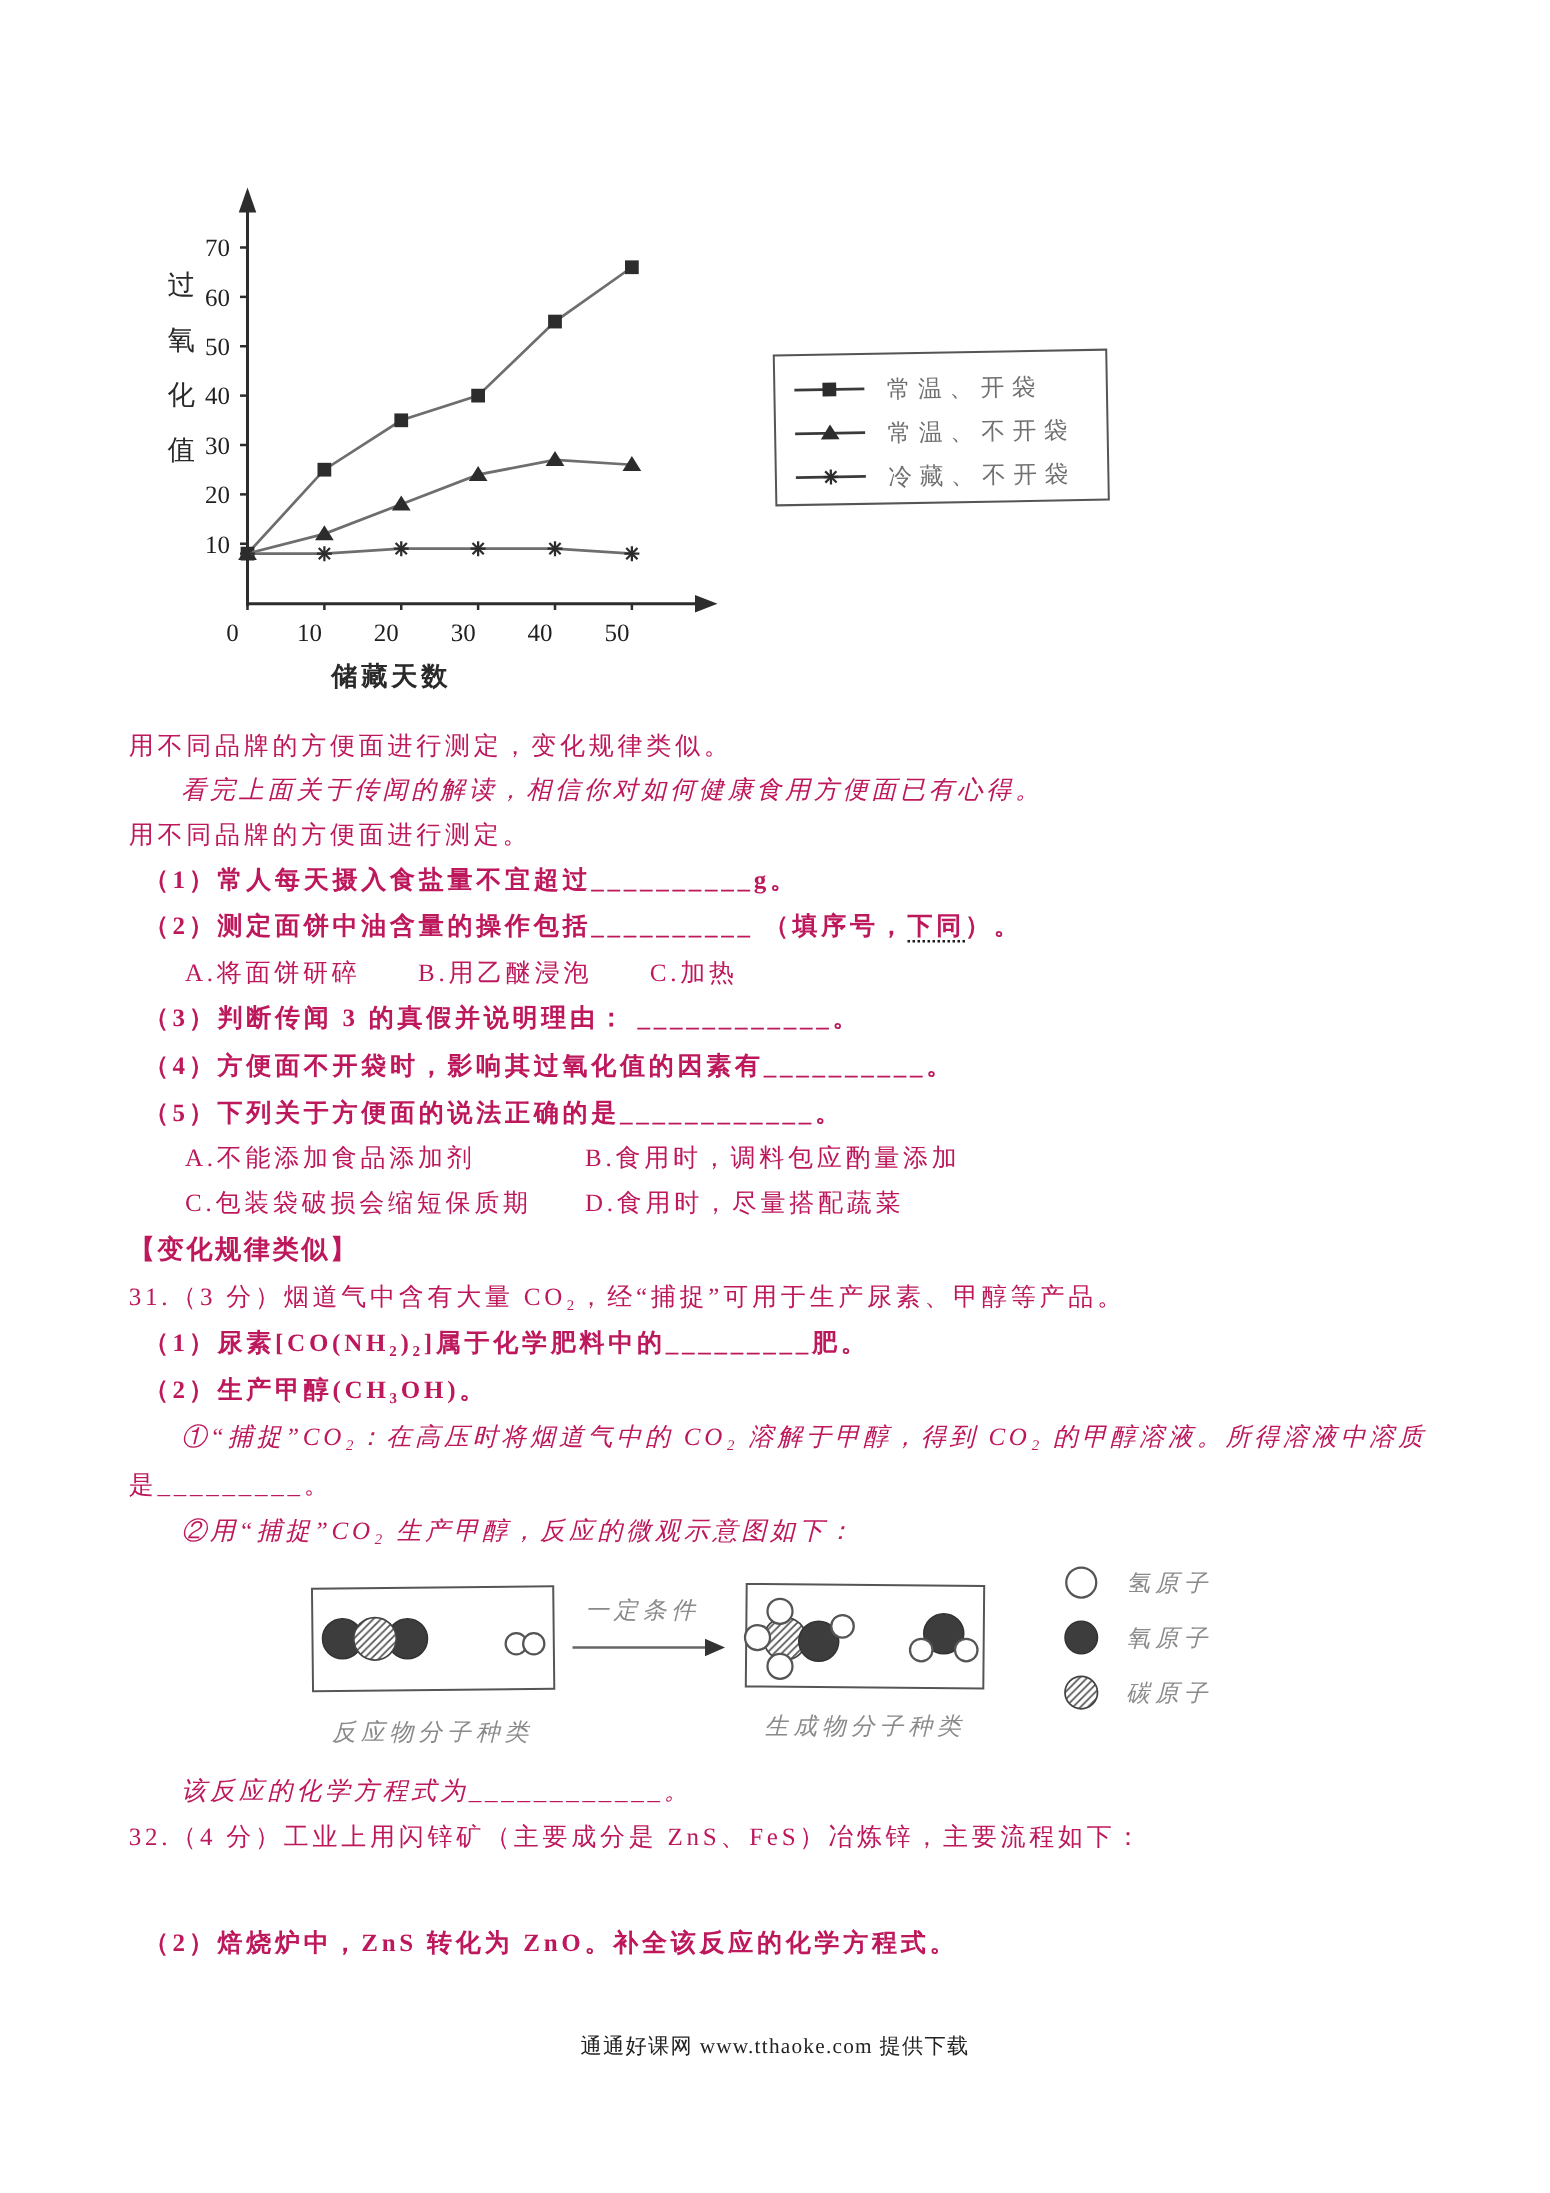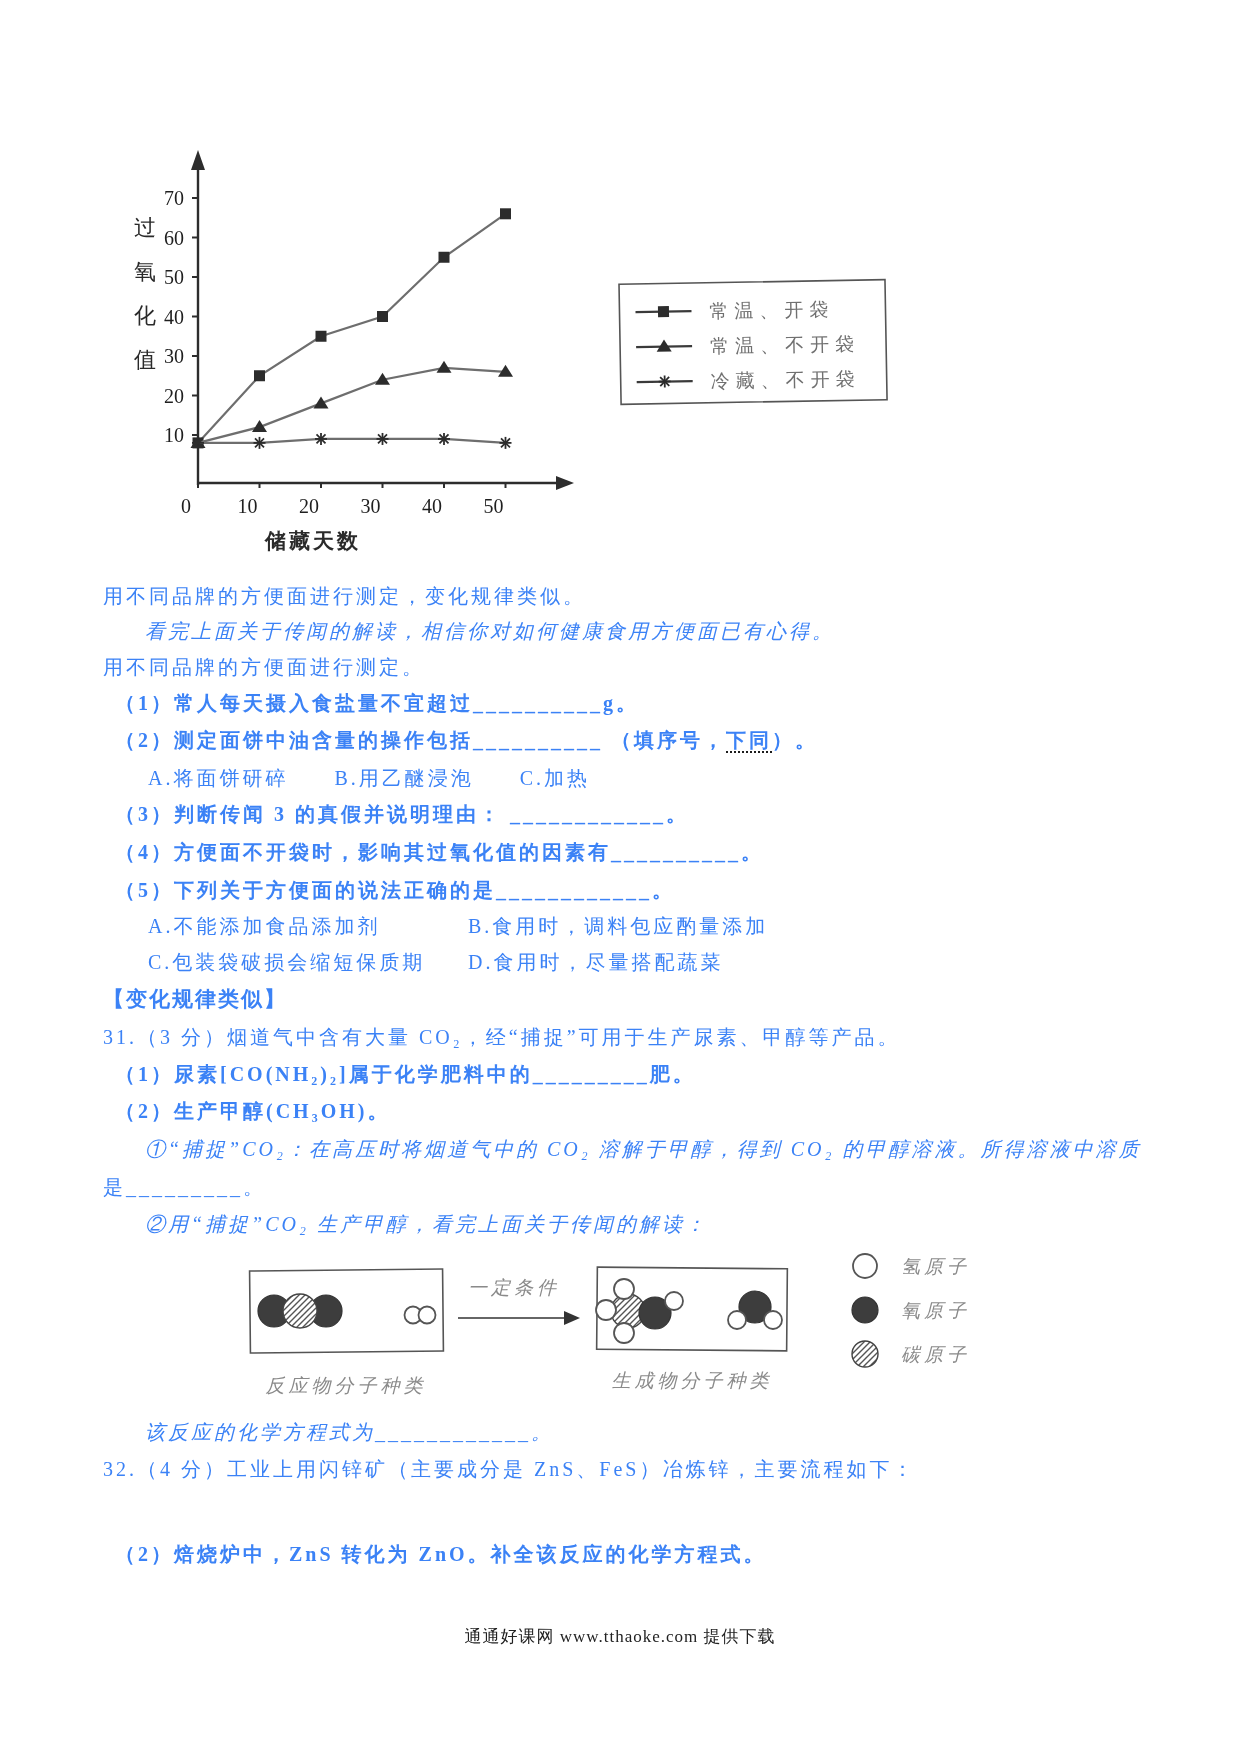--- a/index.html
+++ b/index.html
@@ -4,21 +4,21 @@
 <style>
   html,body{margin:0;padding:0;}
   body{
     width:1240px;height:1754px;position:relative;background:#ffffff;
     font-family:"Liberation Serif","DejaVu Serif",serif;color:#1c1c1c;
     overflow:hidden;
   }
   .doc{position:absolute;left:103px;top:0;width:1060px;}
   .line{
     position:absolute;left:0;font-size:20px;letter-spacing:3px;
-    white-space:pre;color:#3b82f6;
+    white-space:pre;color:#be185d;
   }
   .ind1{padding-left:12px;font-weight:bold;}
   .ind2{padding-left:42px;font-style:italic;}
   .col-b{left:365px;}
   .col-a{left:45px;}
   .heading{font-weight:bold;font-size:21px;letter-spacing:2px;}
   .emph{ -webkit-text-emphasis:filled dot under;text-emphasis:filled dot under;
          border-bottom:2px dotted #1c1c1c;}
   #chart-block{position:absolute;left:108px;top:140px;width:800px;height:435px;}
   #mol-block{position:absolute;left:108px;top:1252px;width:920px;height:170px;}
@@ -166,21 +166,21 @@
   <div class="line col-a" style="top:949px">C.包装袋破损会缩短保质期</div>
   <div class="line col-b" style="top:949px">D.食用时，尽量搭配蔬菜</div>
 
   <div class="line heading" style="top:985px">【变化规律类似】</div>
 
   <div class="line" style="top:1024px">31.（3 分）烟道气中含有大量 CO₂，经“捕捉”可用于生产尿素、甲醇等产品。</div>
   <div class="line ind1" style="top:1061px">（1）尿素[CO(NH₂)₂]属于化学肥料中的_________肥。</div>
   <div class="line ind1" style="top:1098px">（2）生产甲醇(CH₃OH)。</div>
   <div class="line ind2" style="top:1136px">①“捕捉”CO₂：在高压时将烟道气中的 CO₂ 溶解于甲醇，得到 CO₂ 的甲醇溶液。所得溶液中溶质</div>
   <div class="line" style="top:1174px">是_________。</div>
-  <div class="line ind2" style="top:1211px">②用“捕捉”CO₂ 生产甲醇，看完上面关于传闻的解读：</div>
+  <div class="line ind2" style="top:1211px">②用“捕捉”CO₂ 生产甲醇，反应的微观示意图如下：</div>
 
   <div class="line ind2" style="top:1419px">该反应的化学方程式为____________。</div>
   <div class="line" style="top:1456px">32.（4 分）工业上用闪锌矿（主要成分是 ZnS、FeS）冶炼锌，主要流程如下：</div>
   <div class="line ind1" style="top:1541px">（2）焙烧炉中，ZnS 转化为 ZnO。补全该反应的化学方程式。</div>
 </div>
 
 <div id="mol-block">
   <svg width="920" height="170" viewBox="0 0 920 170">
     <defs>
       <pattern id="hatch" patternUnits="userSpaceOnUse" width="6" height="6">

